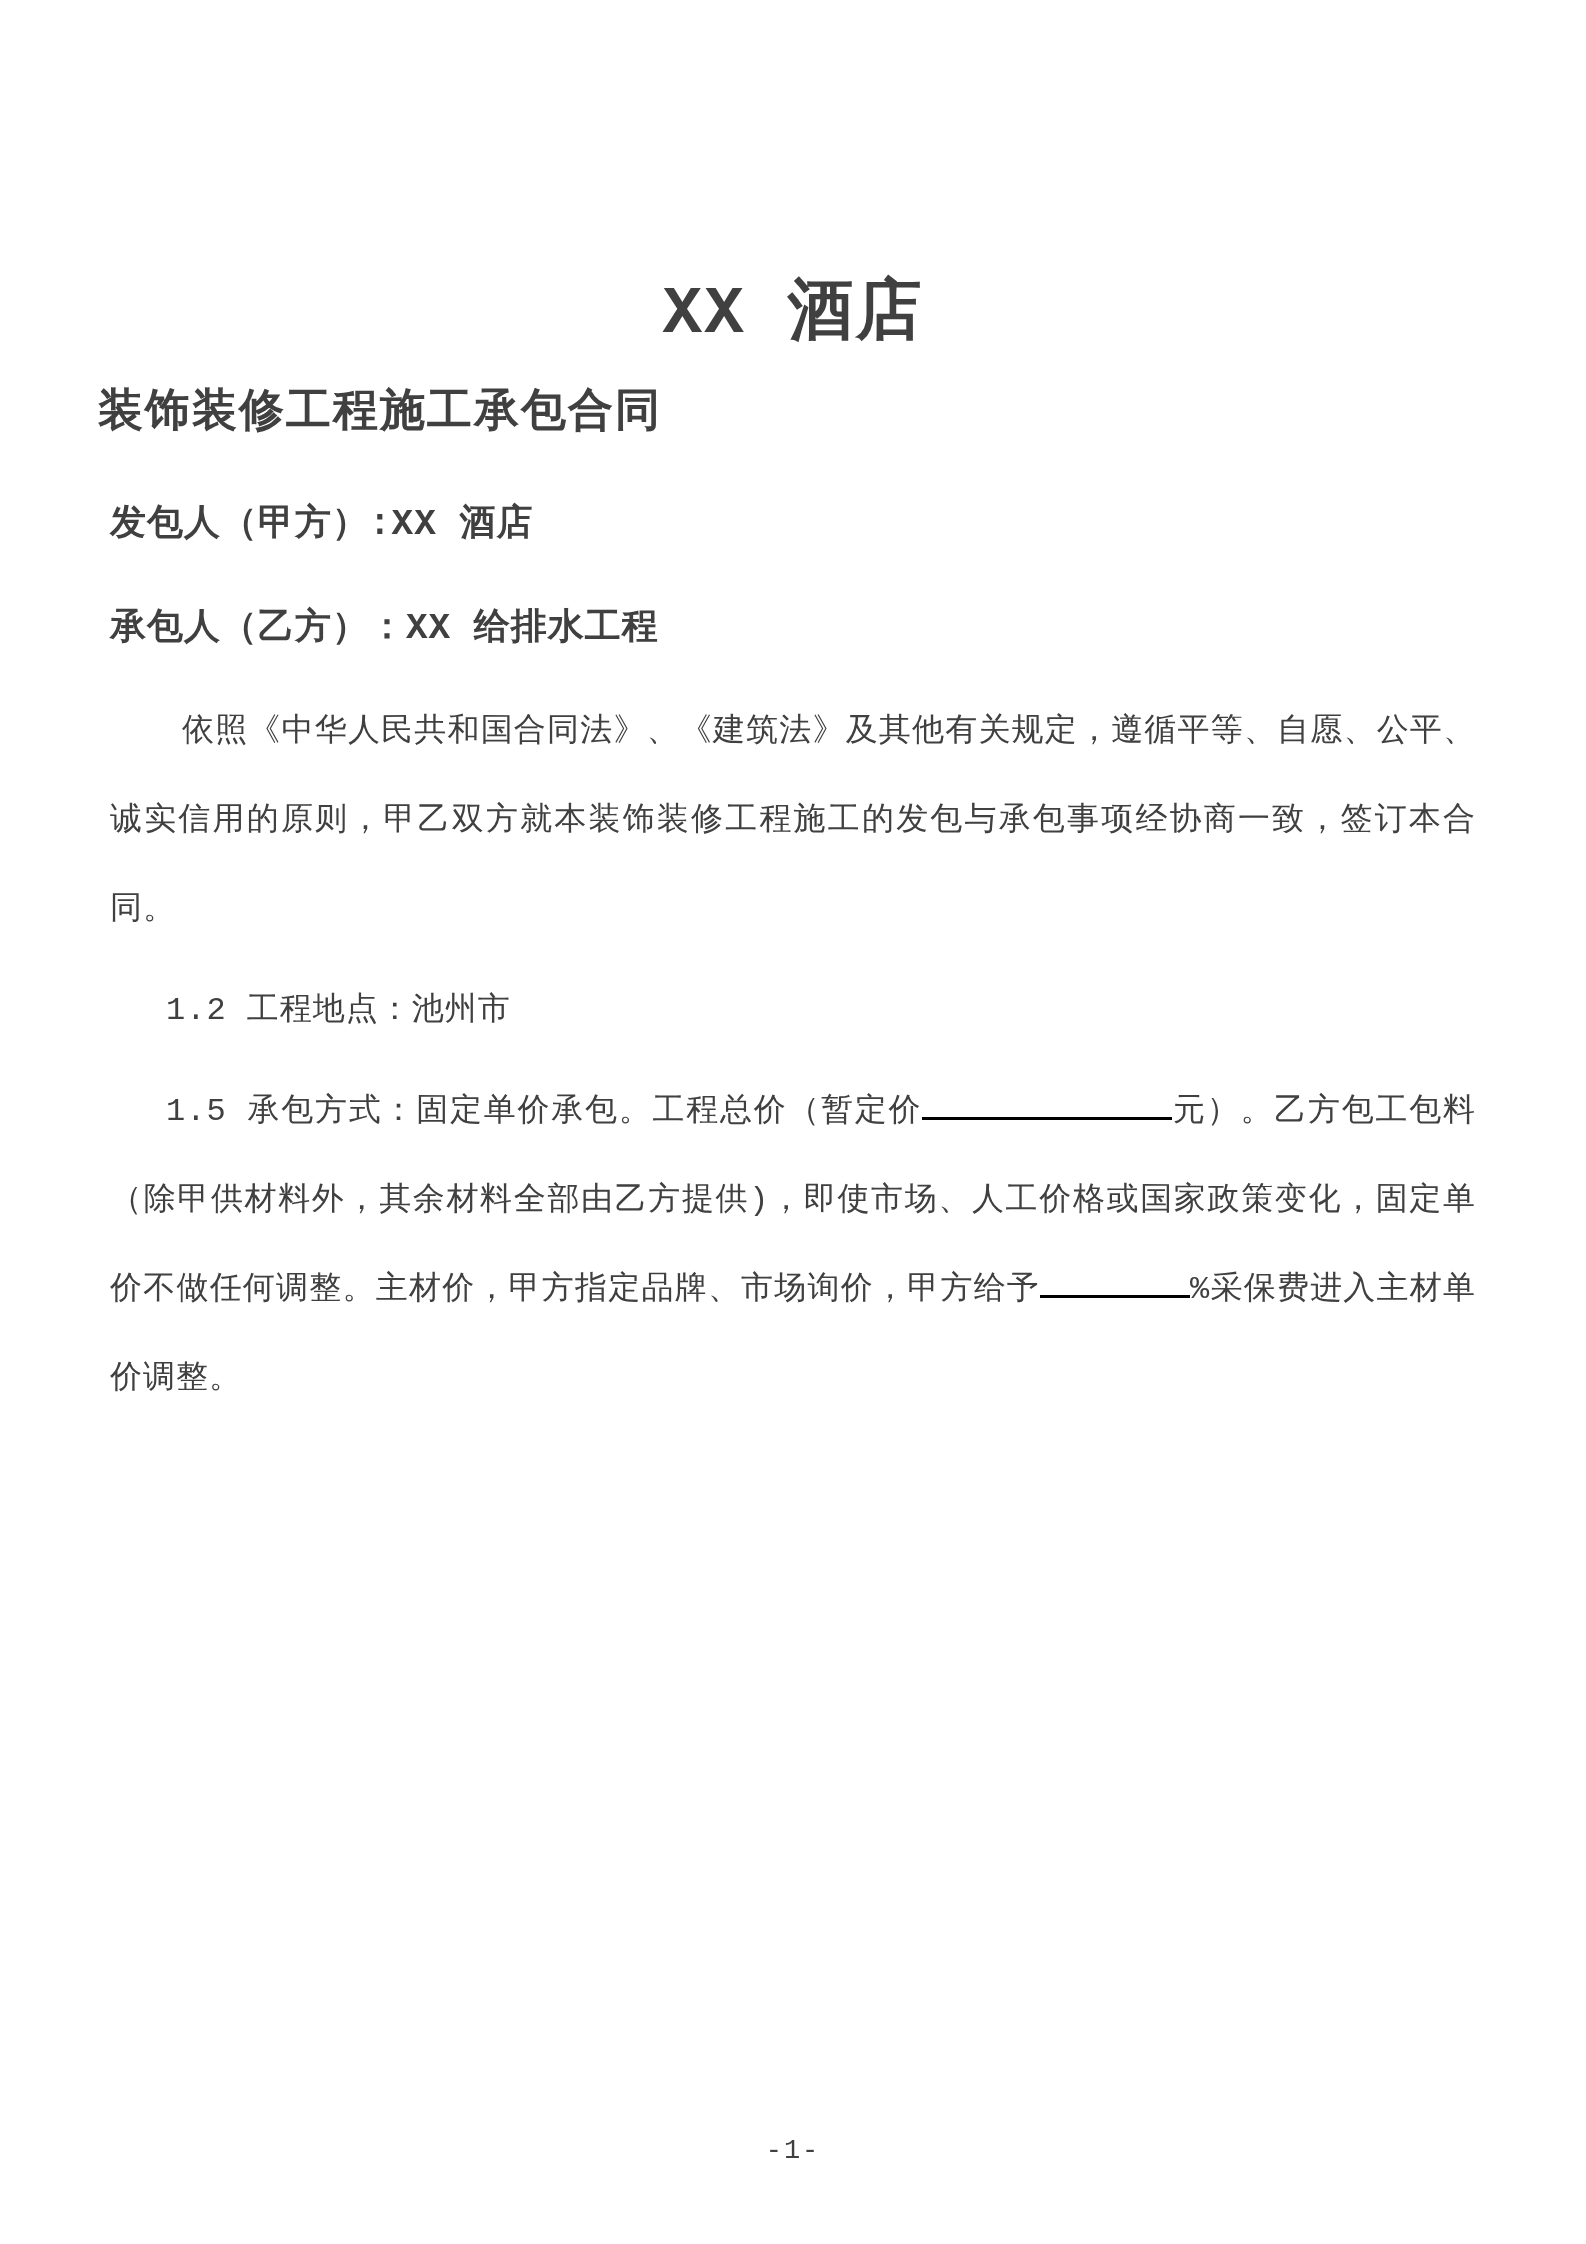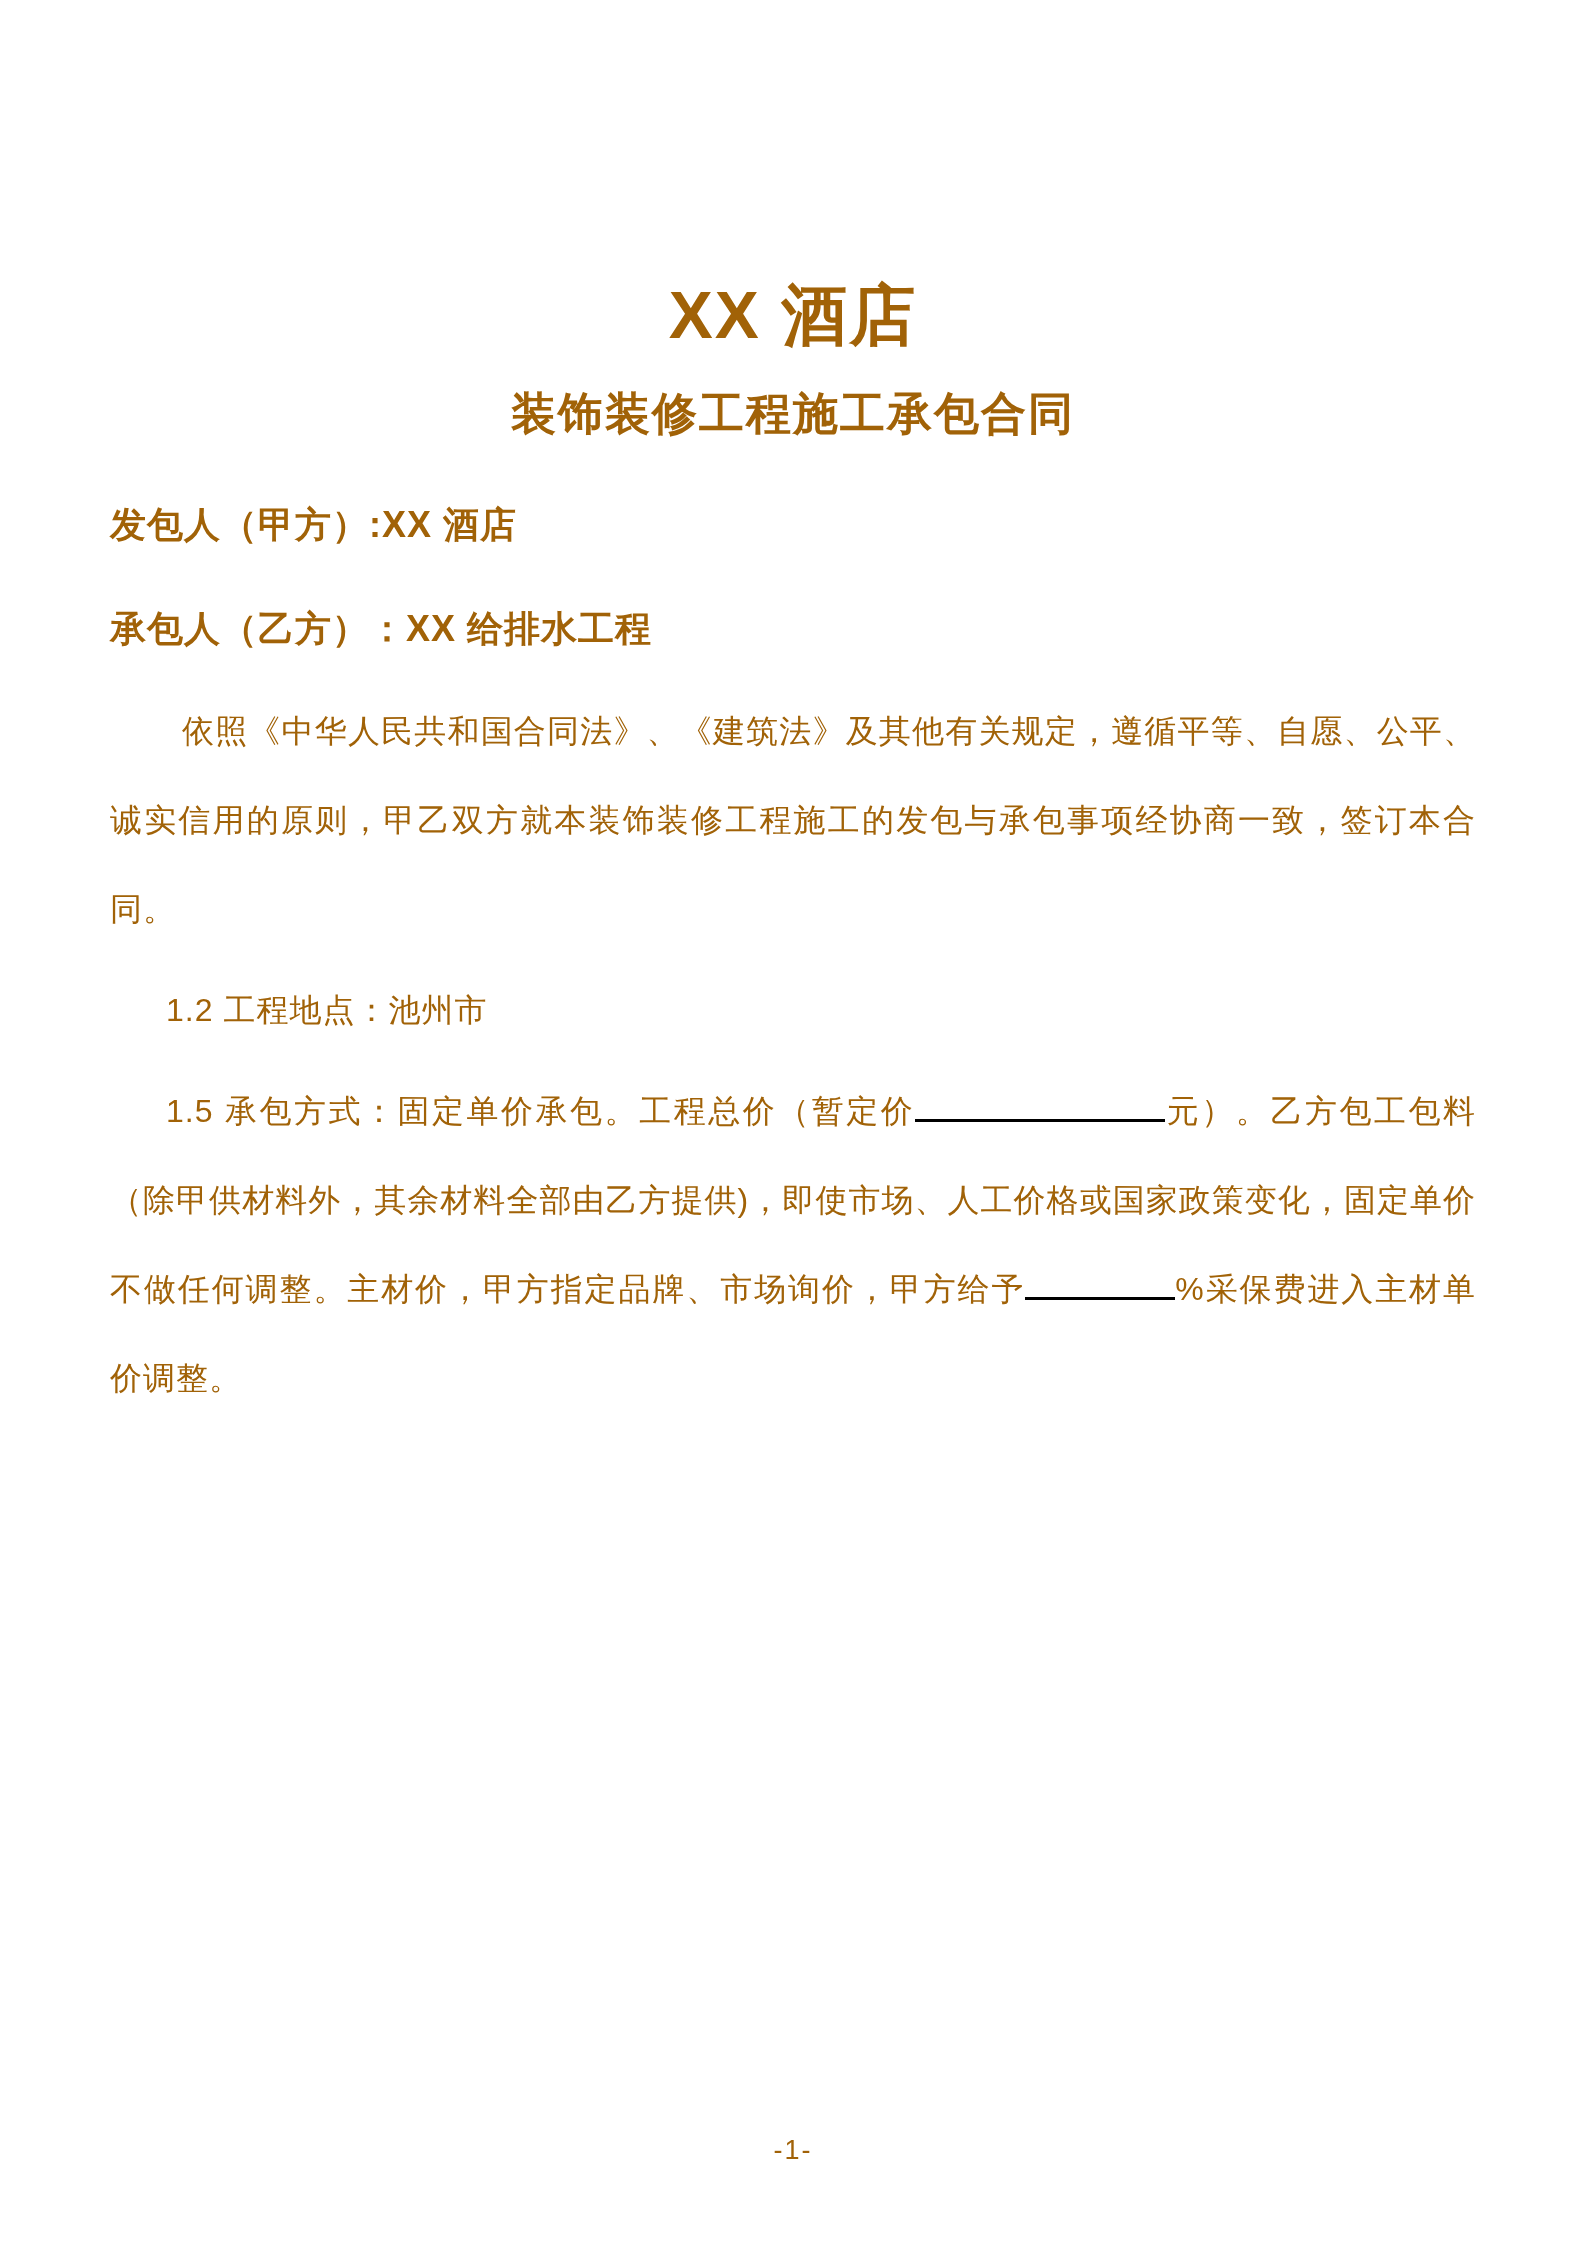--- a/index.html
+++ b/index.html
@@ -6,37 +6,37 @@
     margin: 0;
     padding: 0;
     background: #ffffff;
   }
   .page {
     position: relative;
     width: 1586px;
     height: 2244px;
     margin: 0 auto;
     background: #ffffff;
-    color: #a16207;
-    font-family: Liberation Sans, sans-serif;
+    color: #404040;
+    font-family: Liberation Mono, monospace;
     box-sizing: border-box;
     padding: 255px 98px 0 98px;
     overflow: hidden;
   }
   .title {
     margin: 0;
     text-align: center;
     font-size: 66px;
     font-weight: bold;
     line-height: 120px;
     letter-spacing: 2px;
   }
   .subtitle {
     margin: 0;
-    text-align: center;
+    text-align: left;
     font-size: 45px;
     font-weight: bold;
     line-height: 78px;
     letter-spacing: 2px;
   }
   .party {
     margin: 12px;
     font-size: 36px;
     font-weight: bold;
     line-height: 92px;

